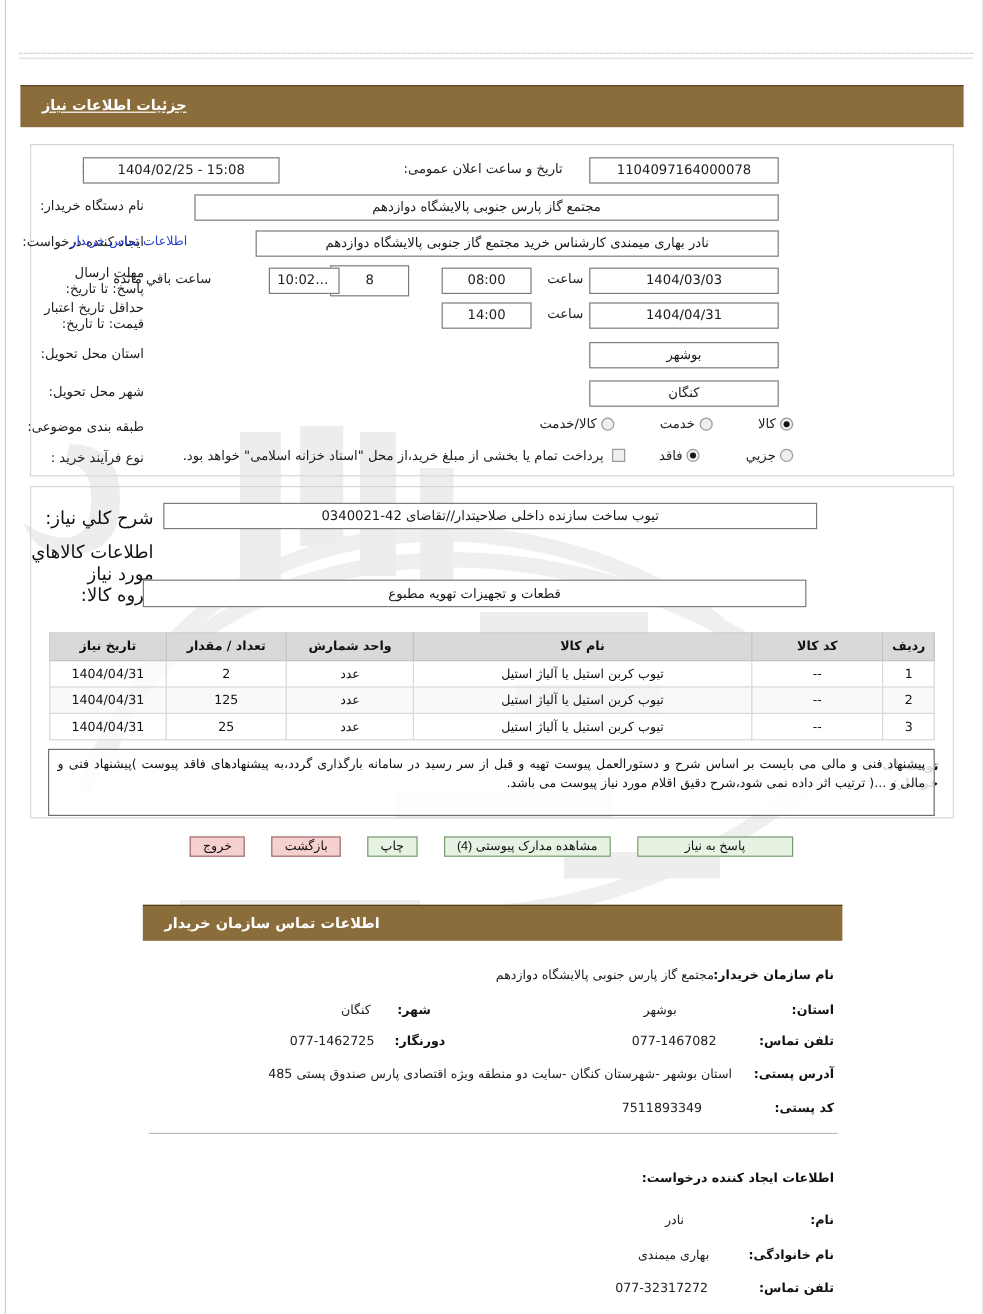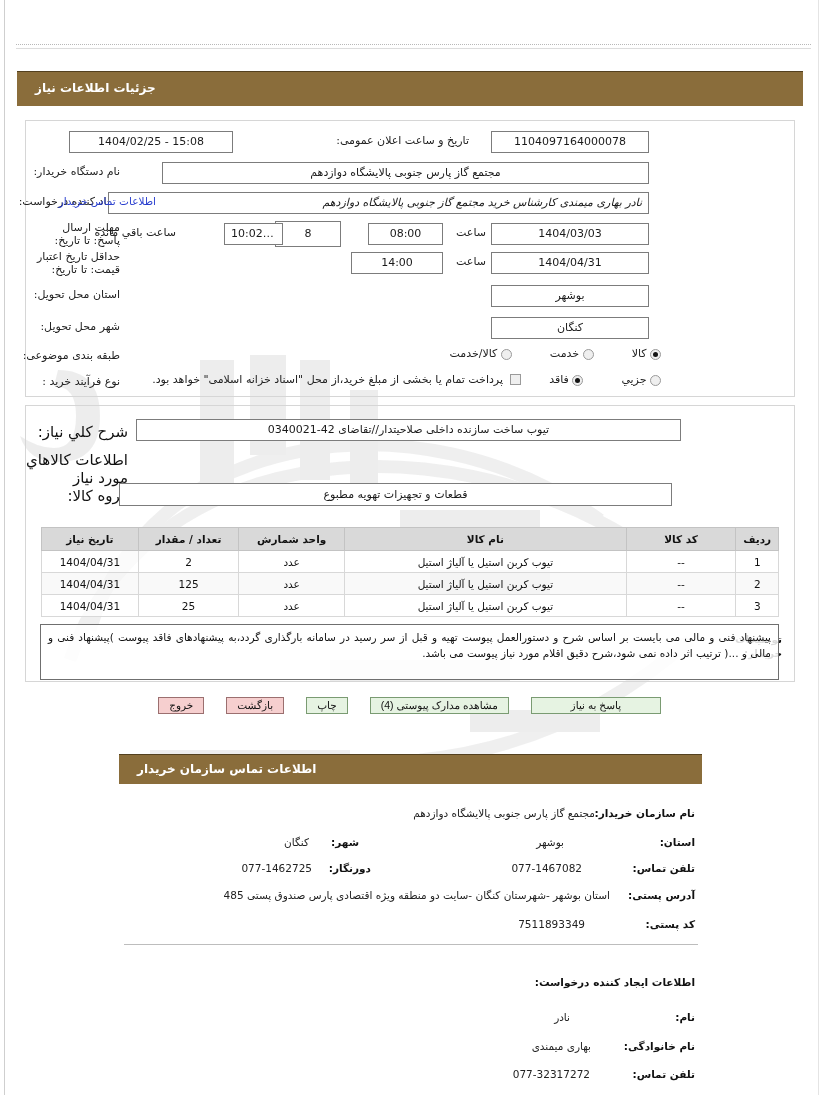--- a/index.html
+++ b/index.html
@@ -54,21 +54,21 @@
     font-weight: bold;
     font-size: 12px;
     text-align: left;
     padding: 9px 18px 10px 18px;
     box-sizing: border-box;
     border-top: 1px solid #53401f;
   }
   #section-bar-main {
     position: absolute;
     left: 17px; top: 71px;
-    width: 786px; height: 35px;
+    width: 786px; height: 35px; text-decoration: underline;
   }
   #section-bar-contact {
     position: absolute;
     left: 119px; top: 754px;
     width: 583px; height: 30px;
     padding-top: 7px;
   }
 
   .panel {
     position: absolute;
@@ -280,40 +280,40 @@
   <div class="fld ltr" style="position:absolute; top:131px; right:586px; width:164px;">1404/02/25 - 15:08</div>
 
   <div class="row" style="top:165px; right:699px;">
     <span class="lbl">نام دستگاه خریدار:</span>
   </div>
   <div class="fld" style="position:absolute; top:162px; right:170px; width:487px; text-align:center;">مجتمع گاز پارس جنوبی پالایشگاه دوازدهم</div>
 
   <div class="row" style="top:195px; right:699px;">
     <span class="lbl">ایجاد کننده درخواست:</span>
   </div>
-  <div class="fld" style="position:absolute; top:192px; right:170px; width:541px; text-align:right;font-style:italic;">نادر بهاری میمندی کارشناس خرید مجتمع گاز جنوبی پالایشگاه دوازدهم</div>
+  <div class="fld" style="position:absolute; top:192px; right:170px; width:436px; text-align:center;">نادر بهاری میمندی کارشناس خرید مجتمع گاز جنوبی پالایشگاه دوازدهم</div>
   <a class="link" href="#" style="position:absolute; top:195px; right:663px;">اطلاعات تماس خریدار</a>
 
   <div style="position:absolute; top:221px; right:699px; width:78px;">
     <div class="lbl two-line">مهلت ارسال پاسخ: تا تاریخ:</div>
   </div>
   <div class="fld ltr" style="position:absolute; top:223px; right:170px; width:158px;">1404/03/03</div>
   <span class="inline-lbl" style="position:absolute; top:226px; right:333px;">ساعت</span>
   <div class="fld ltr" style="position:absolute; top:223px; right:376px; width:75px;">08:00</div>
   <div class="fld ltr" style="position:absolute; top:221px; right:478px; width:66px; height:26px; line-height:24px;">8</div>
   <span class="inline-lbl" style="position:absolute; top:222px; right:547px; line-height:11px; width:16px; white-space:normal;">روز و</span>
   <div class="fld ltr" style="position:absolute; top:223px; right:536px; width:59px;">10:02:55</div>
   <span class="inline-lbl" style="position:absolute; top:226px; right:643px;">ساعت باقي مانده</span>
 
   <div style="position:absolute; top:250px; right:699px; width:86px;">
     <div class="lbl two-line">حداقل تاریخ اعتبار قیمت: تا تاریخ:</div>
   </div>
   <div class="fld ltr" style="position:absolute; top:252px; right:170px; width:158px;">1404/04/31</div>
   <span class="inline-lbl" style="position:absolute; top:255px; right:333px;">ساعت</span>
-  <div class="fld ltr" style="position:absolute; top:252px; right:376px; width:92px;">14:00</div>
+  <div class="fld ltr" style="position:absolute; top:252px; right:376px; width:75px;">14:00</div>
 
   <div class="row" style="top:288px; right:699px;">
     <span class="lbl">استان محل تحویل:</span>
   </div>
   <div class="fld" style="position:absolute; top:285px; right:170px; width:158px;">بوشهر</div>
 
   <div class="row" style="top:320px; right:699px;">
     <span class="lbl">شهر محل تحویل:</span>
   </div>
   <div class="fld" style="position:absolute; top:317px; right:170px; width:158px;">کنگان</div>
@@ -434,21 +434,21 @@
   <div class="info-row" style="top:836px; right:460px;">
     <span class="info-lbl">شهر:</span>
   </div>
   <div class="info-row" style="top:836px; right:510px;">
     <span class="info-val">کنگان</span>
   </div>
 
   <div class="info-row" style="top:862px; right:124px;">
     <span class="info-lbl">تلفن تماس:</span>
   </div>
-  <div class="info-row ltr" style="top:862px; right:237px; direction:ltr;margin-left:48px;">
+  <div class="info-row ltr" style="top:862px; right:222px; direction:ltr;margin-left:48px;">
     <span class="info-val">077-1467082</span>
   </div>
   <div class="info-row" style="top:862px; right:448px;">
     <span class="info-lbl">دورنگار:</span>
   </div>
   <div class="info-row" style="top:862px; right:507px; direction:ltr;">
     <span class="info-val">077-1462725</span>
   </div>
 
   <div class="info-row" style="top:889px; right:124px;">

